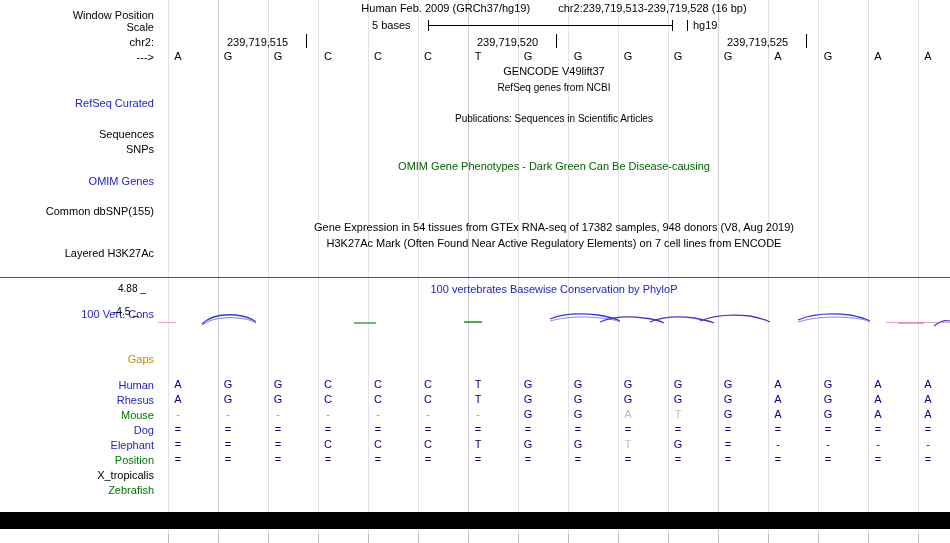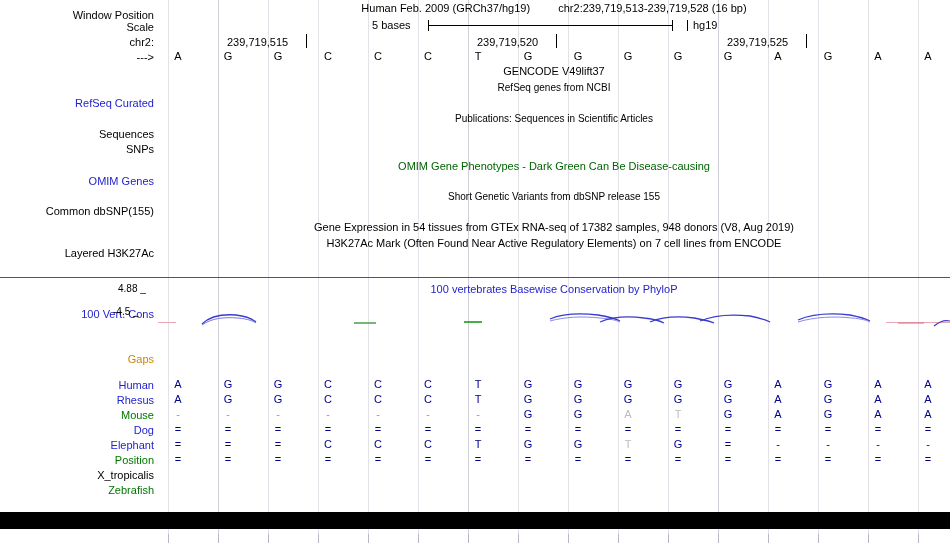--- a/index.html
+++ b/index.html
@@ -133,21 +133,20 @@
       <div class="cell black" style="left:610px;">A</div>
       <div class="cell black" style="left:660px;">G</div>
       <div class="cell black" style="left:710px;">A</div>
       <div class="cell black" style="left:760px;">A</div>
     </div>
 
     <div class="centered title" style="top:65px;">GENCODE V49lift37</div>
     <div class="centered" style="top:82px;font-size:10px;">RefSeq genes from NCBI</div>
     <div class="centered" style="top:113px;font-size:10px;">Publications: Sequences in Scientific Articles</div>
     <div class="centered dgreen" style="top:160px;">OMIM Gene Phenotypes - Dark Green Can Be Disease-causing</div>
-    <div class="centered" style="top:191px;font-size:10px;">Short Genetic Variants from dbSNP release 155</div>
     <div class="centered" style="top:221px;">Gene Expression in 54 tissues from GTEx RNA-seq of 17382 samples, 948 donors (V8, Aug 2019)</div>
     <div class="centered" style="top:237px;">H3K27Ac Mark (Often Found Near Active Regulatory Elements) on 7 cell lines from ENCODE</div>
 
     <div style="position:absolute;left:-158px;top:277px;width:950px;height:1px;background:#4a4aa8;"></div>
 
     <div class="centered blue" style="top:283px;">100 vertebrates Basewise Conservation by PhyloP</div>
 
     <div class="hr-pink" style="left:0px;top:322px;width:18px;"></div>
     <div class="hr-pink" style="left:728px;top:322px;width:64px;"></div>
 

